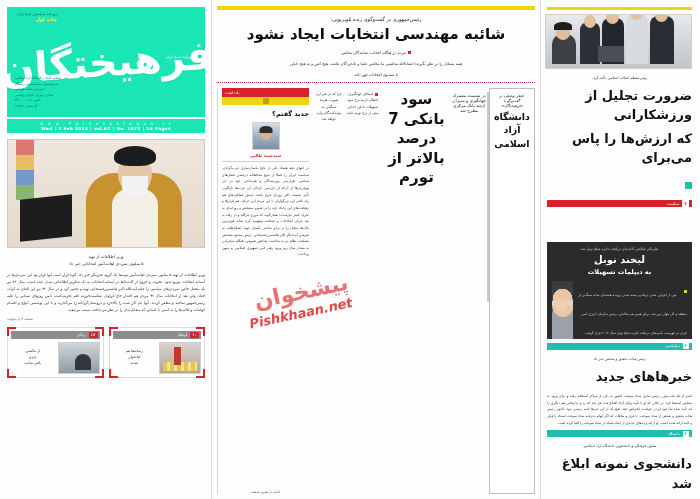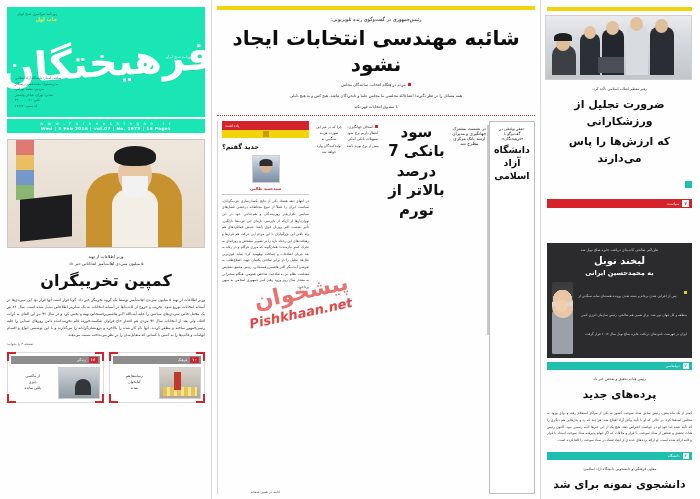--- a/index.html
+++ b/index.html
@@ -38,21 +38,21 @@
     border-left:1px solid #d8d8d8;
   }
   .ybar{height:4px;background:#f2d40d;width:100%;}
   .photoR{
     width:100%;height:63px;border:1px solid #cfcfcf;
     background:linear-gradient(180deg,#e8eaec 0%,#d4d7db 45%,#c2c6ca 100%);
     position:relative;overflow:hidden;
   }
   .r-kicker{font-size:3.6px;color:#333;text-align:center;margin-top:3px;}
   .r-head{
-    font-size:11px;font-weight:bold;line-height:1.5;text-align:center;color:#111;
+    font-size:13px;font-weight:bold;line-height:1.5;color:#111;
     margin-top:2px;
   }
   .tealchip{width:7px;height:7px;background:#1fbfae;display:inline-block;}
   .ribbon{
     height:9px;background:#d6222a;display:flex;align-items:center;
     justify-content:flex-start;padding:0 3px;box-sizing:border-box;gap:3px;
     margin-top:3px;
   }
   .ribbon .pg{background:#fff;color:#d6222a;font-size:4.2px;font-weight:bold;
     padding:0 2px;line-height:7px;}
@@ -74,21 +74,21 @@
   }
   .tealbar{height:8px;background:#1fbfae;display:flex;align-items:center;gap:3px;padding:0 3px;box-sizing:border-box;}
   .tealbar .pg{background:#fff;color:#1fbfae;font-size:4px;font-weight:bold;padding:0 2px;line-height:6px;}
   .tealbar .lb{color:#fff;font-size:3.6px;}
 
   
   .colC{flex:1 1 auto;display:flex;flex-direction:column;padding:6px 5px 5px 5px;box-sizing:border-box;}
   .topband{height:4px;background:#f2d40d;width:100%;}
   .c-kicker{font-size:5px;text-align:center;color:#1a1a1a;margin-top:6px;}
   .c-head{
-    font-size:20px;font-weight:bold;text-align:center;color:#0d0d0d;
+    font-size:15px;font-weight:bold;text-align:center;color:#0d0d0d;
     line-height:1.3;margin-top:3px;letter-spacing:-0.2px;
   }
   .c-lede{font-size:3.9px;line-height:1.85;text-align:center;color:#2b2b2b;margin-top:4px;}
   .dotrule{height:0;border-top:1px dotted #c03a3a;margin-top:4px;}
   .midwrap{display:flex;flex-direction:row;gap:5px;margin-top:5px;flex:1 1 auto;}
   .feature{flex:1 1 auto;display:flex;flex-direction:row;}
   .f-box{border:1px solid #bdbdbd;padding:4px;box-sizing:border-box;background:#fff;}
   .f-kick{font-size:3.8px;text-align:center;color:#2a2a2a;}
   .f-h1{font-size:9.5px;font-weight:bold;text-align:center;line-height:1.4;margin-top:2px;}
   .f-h2{font-size:9.5px;font-weight:bold;text-align:center;line-height:1.4;}
@@ -128,21 +128,21 @@
 
   
   .editor{
     width:92px;flex:0 0 92px;display:flex;flex-direction:column;
     border-left:1px solid #d5d5d5;padding-left:4px;box-sizing:border-box;
   }
   .ed-ribbon{height:9px;background:#d6222a;display:flex;align-items:center;justify-content:flex-end;padding:0 3px;box-sizing:border-box;}
   .ed-ribbon .lb{color:#fff;font-size:4px;}
   .ed-ylw{height:8px;background:#f2d40d;display:flex;align-items:center;justify-content:center;}
   .ed-ylw .sq{width:6px;height:6px;background:#c79c12;}
-  .ed-title{font-size:6.5px;font-weight:bold;text-align:left;color:#111;margin-top:5px;}
+  .ed-title{font-size:6.5px;font-weight:bold;text-align:right;color:#111;margin-top:5px;}
   .ed-avatar{
     width:26px;height:26px;margin:4px auto 0 auto;border:1px solid #cfcfcf;
     background:linear-gradient(180deg,#d8dee6 0%,#9fb0c3 55%,#7d8ea3 100%);
     position:relative;overflow:hidden;
   }
   .ed-avatar .fc{position:absolute;left:50%;transform:translateX(-50%);top:5px;width:11px;height:12px;border-radius:50%;background:#d9b294;}
   .ed-avatar .hr{position:absolute;left:50%;transform:translateX(-50%);top:3px;width:13px;height:7px;border-radius:50% 50% 0 0;background:#2e2e2e;}
   .ed-author{font-size:4px;color:#d6222a;text-align:center;margin-top:3px;font-weight:bold;}
   .ed-rule{height:1px;background:#cfcfcf;margin:3px 0;}
   .ed-more{font-size:3.4px;color:#555;text-align:center;margin-top:2px;}
@@ -238,61 +238,61 @@
       <div style="position:absolute;left:60px;bottom:44px;width:13px;height:14px;border-radius:50%;background:#e3c19f;"></div>
       <div style="position:absolute;left:80px;bottom:4px;width:22px;height:50px;background:#d8dce0;border-radius:8px 8px 0 0;"></div>
       <div style="position:absolute;left:84px;bottom:48px;width:13px;height:14px;border-radius:50%;background:#e3c19f;"></div>
       <div style="position:absolute;left:104px;bottom:4px;width:24px;height:48px;background:#2a2e34;border-radius:8px 8px 0 0;"></div>
       <div style="position:absolute;left:109px;bottom:46px;width:13px;height:14px;border-radius:50%;background:#e0bd9b;"></div>
       <div style="position:absolute;left:52px;bottom:6px;width:26px;height:16px;background:#4a4f55;"></div>
     </div>
 
     <div class="r-kicker fa">رهبر معظم انقلاب اسلامی تأکید کرد:</div>
     <div class="r-head fa">ضرورت تجلیل از ورزشکارانی</div>
-    <div class="r-head fa" style="margin-top:0">که ارزش‌ها را پاس می‌دارند</div>
+    <div class="r-head fa" style="margin-top:0">که ارزش‌ها را پاس می‌برای</div>
     <div style="margin-top:2px"><span class="tealchip"></span></div>
 
     <div class="ribbon">
       <span class="pg">۲</span>
       <span class="lb">سیاست</span>
     </div>
 
     <div class="darkbox">
       <div class="dk fa">علی‌اکبر صالحی کاندیدای دریافت جایزه صلح نوبل شد</div>
       <div class="dh1 fa">لبخند نوبل</div>
-      <div class="dh2 fa">به محمدحسین ایرانی</div>
+      <div class="dh2 fa">به دیپلمات تسهیلات</div>
       <div style="display:flex;flex-direction:row;gap:4px;margin-top:4px;align-items:flex-start;">
         <div style="flex:1 1 auto;">
           <span class="ylsq"></span>
           <span class="dbody">پس از اجرایی شدن برجام و بسته شدن پرونده هسته‌ای سایه سنگینی از منطقه و کل جهان دور شد. برای همین هم صالحی، رئیس سازمان انرژی اتمی ایران در فهرست نامزدهای دریافت جایزه صلح نوبل سال ۲۰۱۶ قرار گرفت.</span>
         </div>
         <div class="salehi">
           <div style="position:absolute;left:50%;transform:translateX(-50%);top:30px;width:40px;height:44px;background:#9aa1a8;border-radius:12px 12px 0 0;"></div>
           <div style="position:absolute;left:50%;transform:translateX(-50%);top:12px;width:22px;height:24px;border-radius:50%;background:#e9c7a6;"></div>
           <div style="position:absolute;left:50%;transform:translateX(-50%);top:20px;width:22px;height:4px;background:#d8d8d8;"></div>
           <div style="position:absolute;right:6px;top:18px;width:11px;height:12px;border-radius:4px;background:#f0cdad;"></div>
         </div>
       </div>
     </div>
 
     <div class="tealbar">
       <span class="pg">۲</span>
       <span class="lb">دیپلماسی</span>
     </div>
 
     <div class="r-kicker fa" style="margin-top:3px">رئیس هیات تحقیق و تفحص خبر داد</div>
-    <div class="r-head fa">پرده‌های جدید</div>
+    <div class="r-head fa">خبرها‌های جدید</div>
     <div class="bodytext" style="margin-top:3px">کمتر از یک ماه پیش، رئیس سابق ستاد سوخت کشور به یکی از مراکز استعلام رفته و برای ورود به مجلس استعفا کرد، در حالی که او با تأیید وکیل آزاد افتتاح شد، هر چند که رد و بدل‌هایی هم دیگری را که تأیید شده اما خودِ او در خواست اعتراض دهد، هیچ یک از این خبرها البته رسمی نبود. اکنون رئیس هیات تحقیق و تفحص از ستاد سوخت، با قرار و ملاقات که اگر اتهام پذیرفته ستاد سوخت استناد با قرار و کلیه ارائه شده است، او ارائه پرده‌های جدیدی از ابعاد فساد در ستاد سوخت را القا کرده است.</div>
 
     <div class="tealbar" style="margin-top:auto">
       <span class="pg">۳</span>
       <span class="lb">دانشگاه</span>
     </div>
     <div class="r-kicker fa">معاون فرهنگی و دانشجویی دانشگاه آزاد اسلامی:</div>
-    <div class="r-head fa">دانشجوی نمونه برای شد</div>
+    <div class="r-head fa">دانشجوی نمونه ابلاغ شد</div>
   </div>
 
   <div class="colC">
 
     <div class="topband"></div>
 
     <div class="c-kicker fa">رئیس‌جمهوری در گفت‌وگوی زنده تلویزیونی:</div>
     <div class="c-head fa">شائبه مهندسی انتخابات ایجاد نشود</div>
     <div class="c-lede fa">
       <span class="redsq"></span><span>مردم در هنگام انتخاب، نمایندگان مجلس</span>
@@ -374,21 +374,20 @@
       <div class="lp-body"></div>
       <div class="lp-inner"></div>
       <div class="lp-laptop"></div>
       <div class="lp-head"></div>
       <div class="lp-turban"></div>
       <div class="lp-beard"></div>
     </div>
 
     <div class="l-kick fa">وزیر اطلاعات از تهیه</div>
     <div class="l-kick fa" style="margin-top:0">۵ میلیون سی‌دی اهانت‌آمیز انتخاباتی خبر داد</div>
-    <div class="l-head fa">کمپین تخریبگران</div>
 
     <div class="l-body bodytext t4">وزیر اطلاعات از تهیه ۵ میلیون سی‌دی اهانت‌آمیز توسط یک گروه تخریبگر خبر داد. گویا قرار است آنها قرار بود این سی‌دی‌ها در آستانه انتخابات توزیع شود. تخریب و خروج از کاندیداها در آستانه انتخابات به یک شکره‌ز اطلاعاتی تبدیل شده است. سال ۸۴ نیز یک محفل خاص سی‌دی‌های سیاسی را علیه آیت‌الله اکبر هاشمی‌رفسنجانی تهیه و پخش کرد و در سال ۹۲ نیز این القای به کرات افتاد، ولی بعد از انتخابات سال ۹۲ مردی هم اقتدار حاج فراوان شکست‌خورده قلم تخریب‌کننده دامن روزهای صدایی را علیه رئیس‌جمهور ساخته و مظفر کردند. آنها نام کار شده را بالاخره و درونشان‌گرایانه را می‌گذارند و با این پوششی انواع و اقسام اتهامات و قالب‌ها را به کسی با کسانی که متقابل‌شان را در نظر می‌نداخت نسبت می‌دهند.</div>
     <div class="l-more fa">صفحه ۳ را بخوانید</div>
 
     <div class="thumbs">
 
       <div class="thumb">
         <span class="corner c1"></span>
           <span class="corner c2"></span>
           <span class="corner c3"></span>

